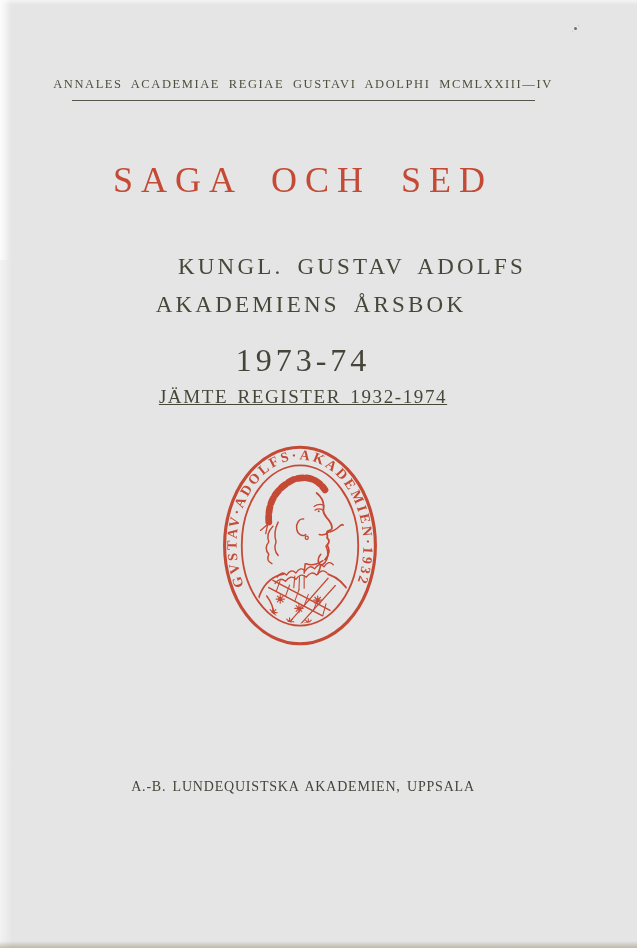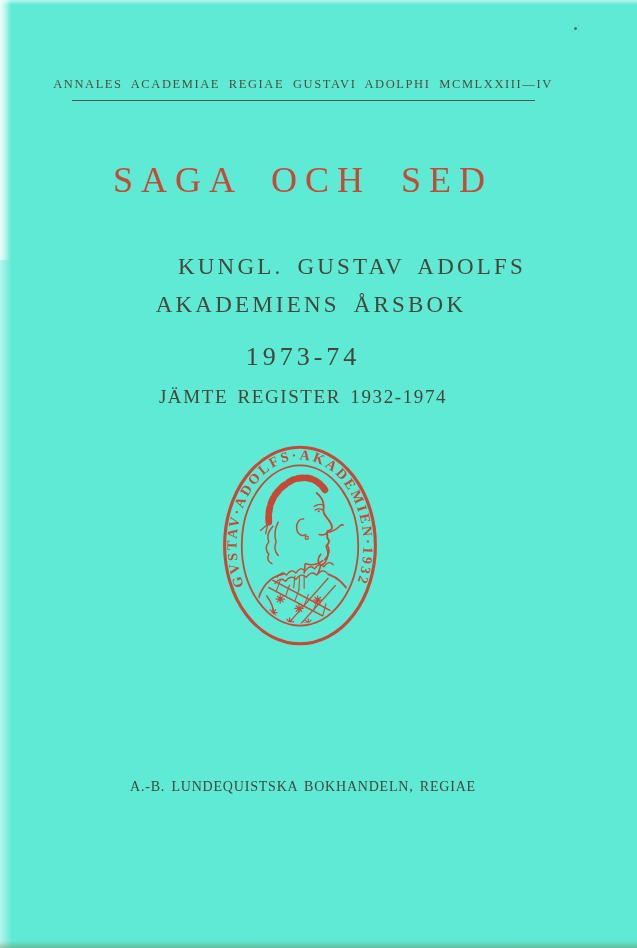--- a/index.html
+++ b/index.html
@@ -4,21 +4,21 @@
 <style>
   html,body{margin:0;padding:0;}
   body{
     width:637px;height:948px;
     background:#efeeb6;
     font-family:"Liberation Serif","DejaVu Serif",serif;
     overflow:hidden;
   }
   .page{
     position:relative;width:637px;height:948px;
-    background:#5eead4;
+    background:#e5e5e5;
     overflow:hidden;
   }
   
   .edge-top{position:absolute;left:0;top:0;width:637px;height:5px;
     background:linear-gradient(to bottom,rgba(255,255,255,.55),rgba(255,255,255,0));}
   .edge-left{position:absolute;left:0;top:0;width:12px;height:948px;
     background:linear-gradient(to right,rgba(255,255,255,.55),rgba(255,255,255,0));}
   .edge-left-top{position:absolute;left:0;top:0;width:10px;height:260px;
     background:linear-gradient(to right,rgba(255,255,255,.75),rgba(255,255,255,0));}
   .edge-bottom{position:absolute;left:0;bottom:0;width:637px;height:7px;
@@ -43,25 +43,25 @@
   .subtitle1{
     position:absolute;top:255px;left:9px;width:606px;text-align:center;
     font-size:23px;letter-spacing:3.2px;word-spacing:5px;line-height:1;color:#474739;padding-left:40px;
   }
   .subtitle2{
     position:absolute;top:293px;left:0;width:606px;text-align:center;
     font-size:23px;letter-spacing:3.2px;word-spacing:5px;line-height:1;color:#474739;margin-left:8px;
   }
   .year{
     position:absolute;top:344px;left:0;width:606px;text-align:center;
-    font-size:26px;letter-spacing:4px;line-height:1;color:#45453a;
+    font-size:32px;letter-spacing:4px;line-height:1;color:#45453a;
   }
   .register-line{
     position:absolute;top:387px;left:0;width:606px;text-align:center;
-    font-size:19px;letter-spacing:1.6px;word-spacing:3px;line-height:1;color:#474739;
+    font-size:19px;letter-spacing:1.6px;word-spacing:3px;line-height:1;color:#474739;text-decoration:underline;
   }
   .seal{
     position:absolute;left:222px;top:444px;width:156px;height:203px;
   }
   .publisher-line{
     position:absolute;top:780px;left:0;width:606px;text-align:center;
     font-size:14px;letter-spacing:.8px;word-spacing:2px;line-height:1;color:#45453a;
   }
 </style>
 </head>
@@ -153,15 +153,15 @@
 
       <use href="#rosette" x="112" y="298"></use>
       <use href="#rosette" x="148" y="316"></use>
       <use href="#rosette" x="184" y="300"></use>
       <use href="#rosette" x="130" y="342"></use>
       <use href="#rosette" x="166" y="344"></use>
       <use href="#rosette" x="98" y="324"></use>
     </g>
   </svg>
 
-  <div class="publisher-line">A.-B. LUNDEQUISTSKA BOKHANDELN, REGIAE</div>
+  <div class="publisher-line">A.-B. LUNDEQUISTSKA AKADEMIEN, UPPSALA</div>
 
 </div>
 
 </body></html>

